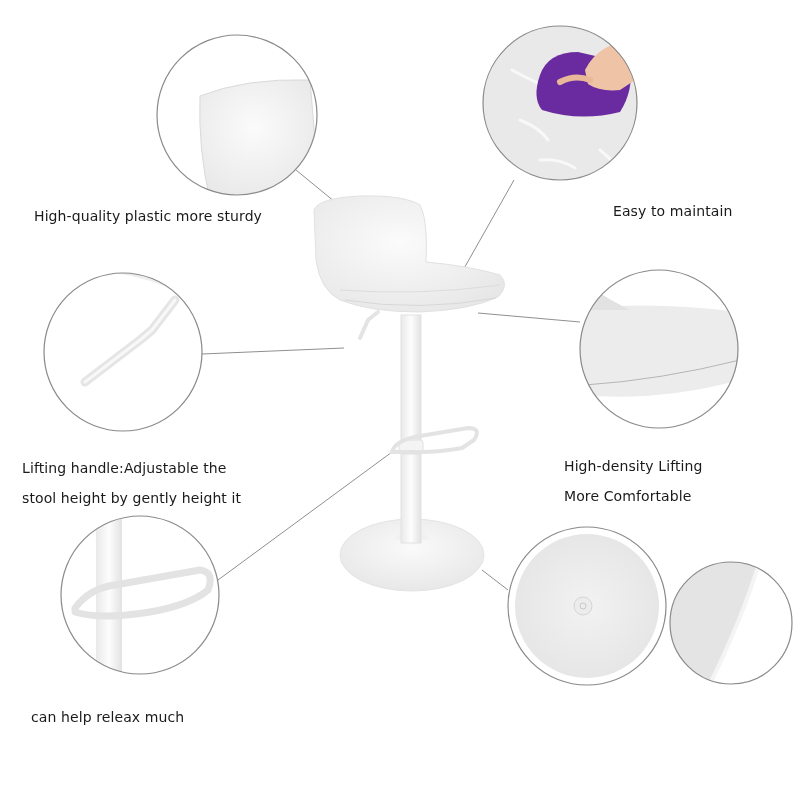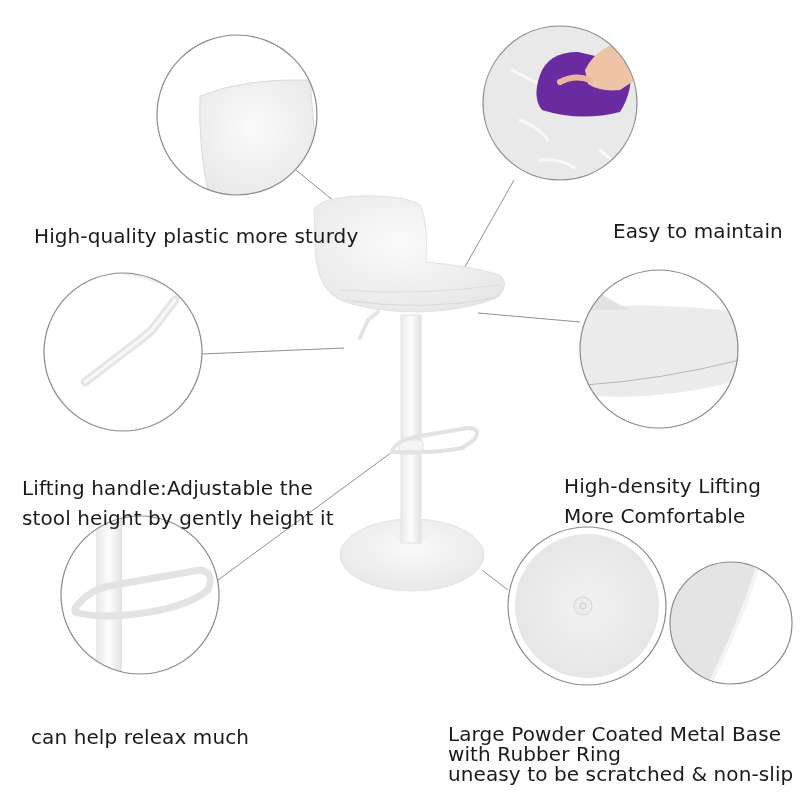--- a/index.html
+++ b/index.html
@@ -1,19 +1,19 @@
 <!DOCTYPE html>
 <html><head>
   <meta charset="utf-8">
   <style>
     html, body { margin: 0; padding: 0; background: #ffffff; }
     body { width: 800px; height: 800px; position: relative; overflow: hidden;
            font-family: "DejaVu Sans", "Liberation Sans", sans-serif; color: #1a1a1a; }
     .canvas { position: absolute; left: 0; top: 0; width: 800px; height: 800px; }
-    .label { position: absolute; font-size: 20px; line-height: 30px; letter-spacing: 0.1px; white-space: nowrap; margin-top: 20px; }
+    .label { position: absolute; font-size: 14px; line-height: 30px; letter-spacing: 0.1px; white-space: nowrap; }
     .label.tight { line-height: 20px; }
     .label span { display: block; }
     svg { position: absolute; left: 0; top: 0; }
   </style>
 </head>
 <body>
 
 <div class="canvas">
 
   <svg width="800" height="800" viewBox="0 0 800 800">
@@ -168,19 +168,14 @@
 
   <div class="label" style="left:564px; top:451px;">
     <span>High-density Lifting</span>
     <span>More Comfortable</span>
   </div>
 
   <div class="label" style="left:31px; top:702px;">
     <span>can help releax much</span>
   </div>
 
-  <div class="label tight" style="left:448px; top:704px;">
-    <span>Large Powder Coated Metal Base</span>
-    <span>with Rubber Ring</span>
-    <span>uneasy to be scratched &amp; non-slip</span>
-  </div>
 
 </div>
 
 </body></html>

